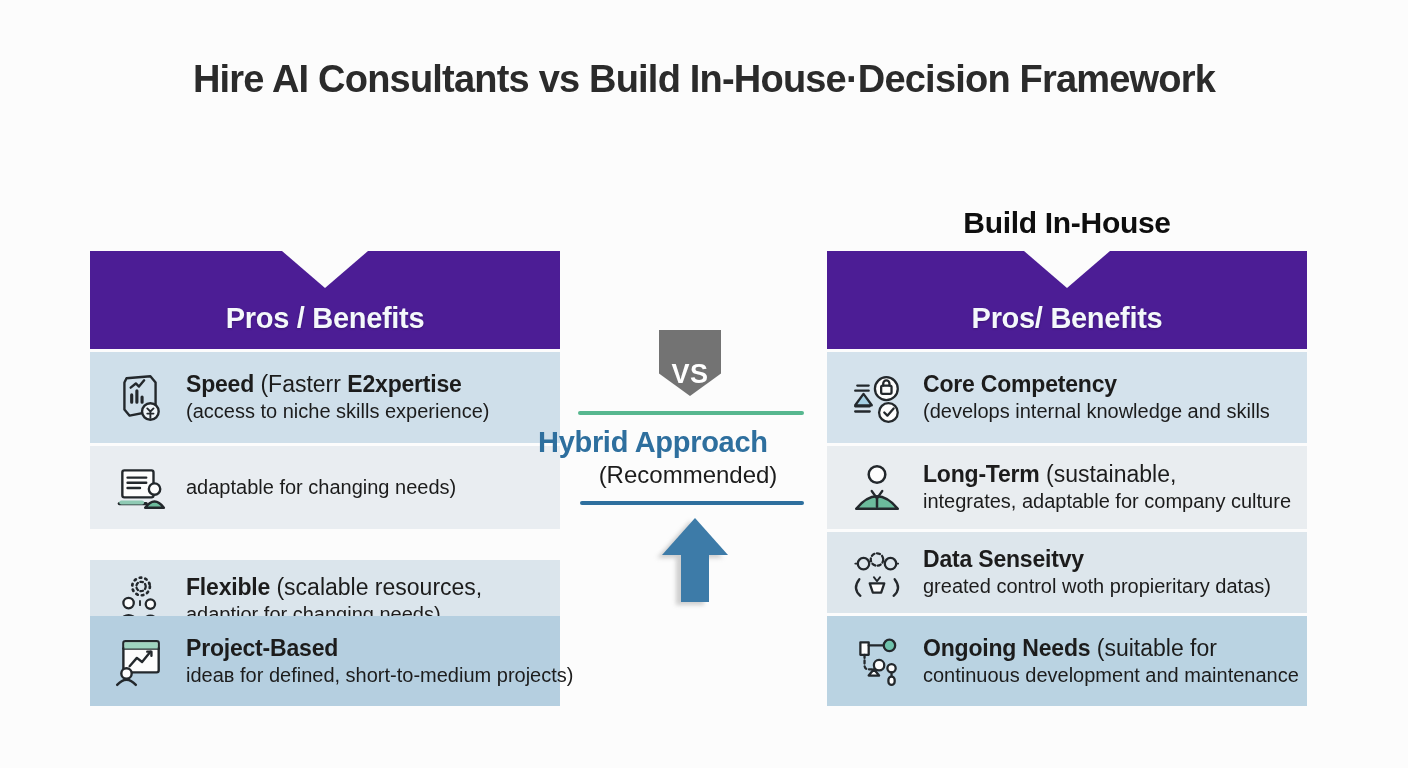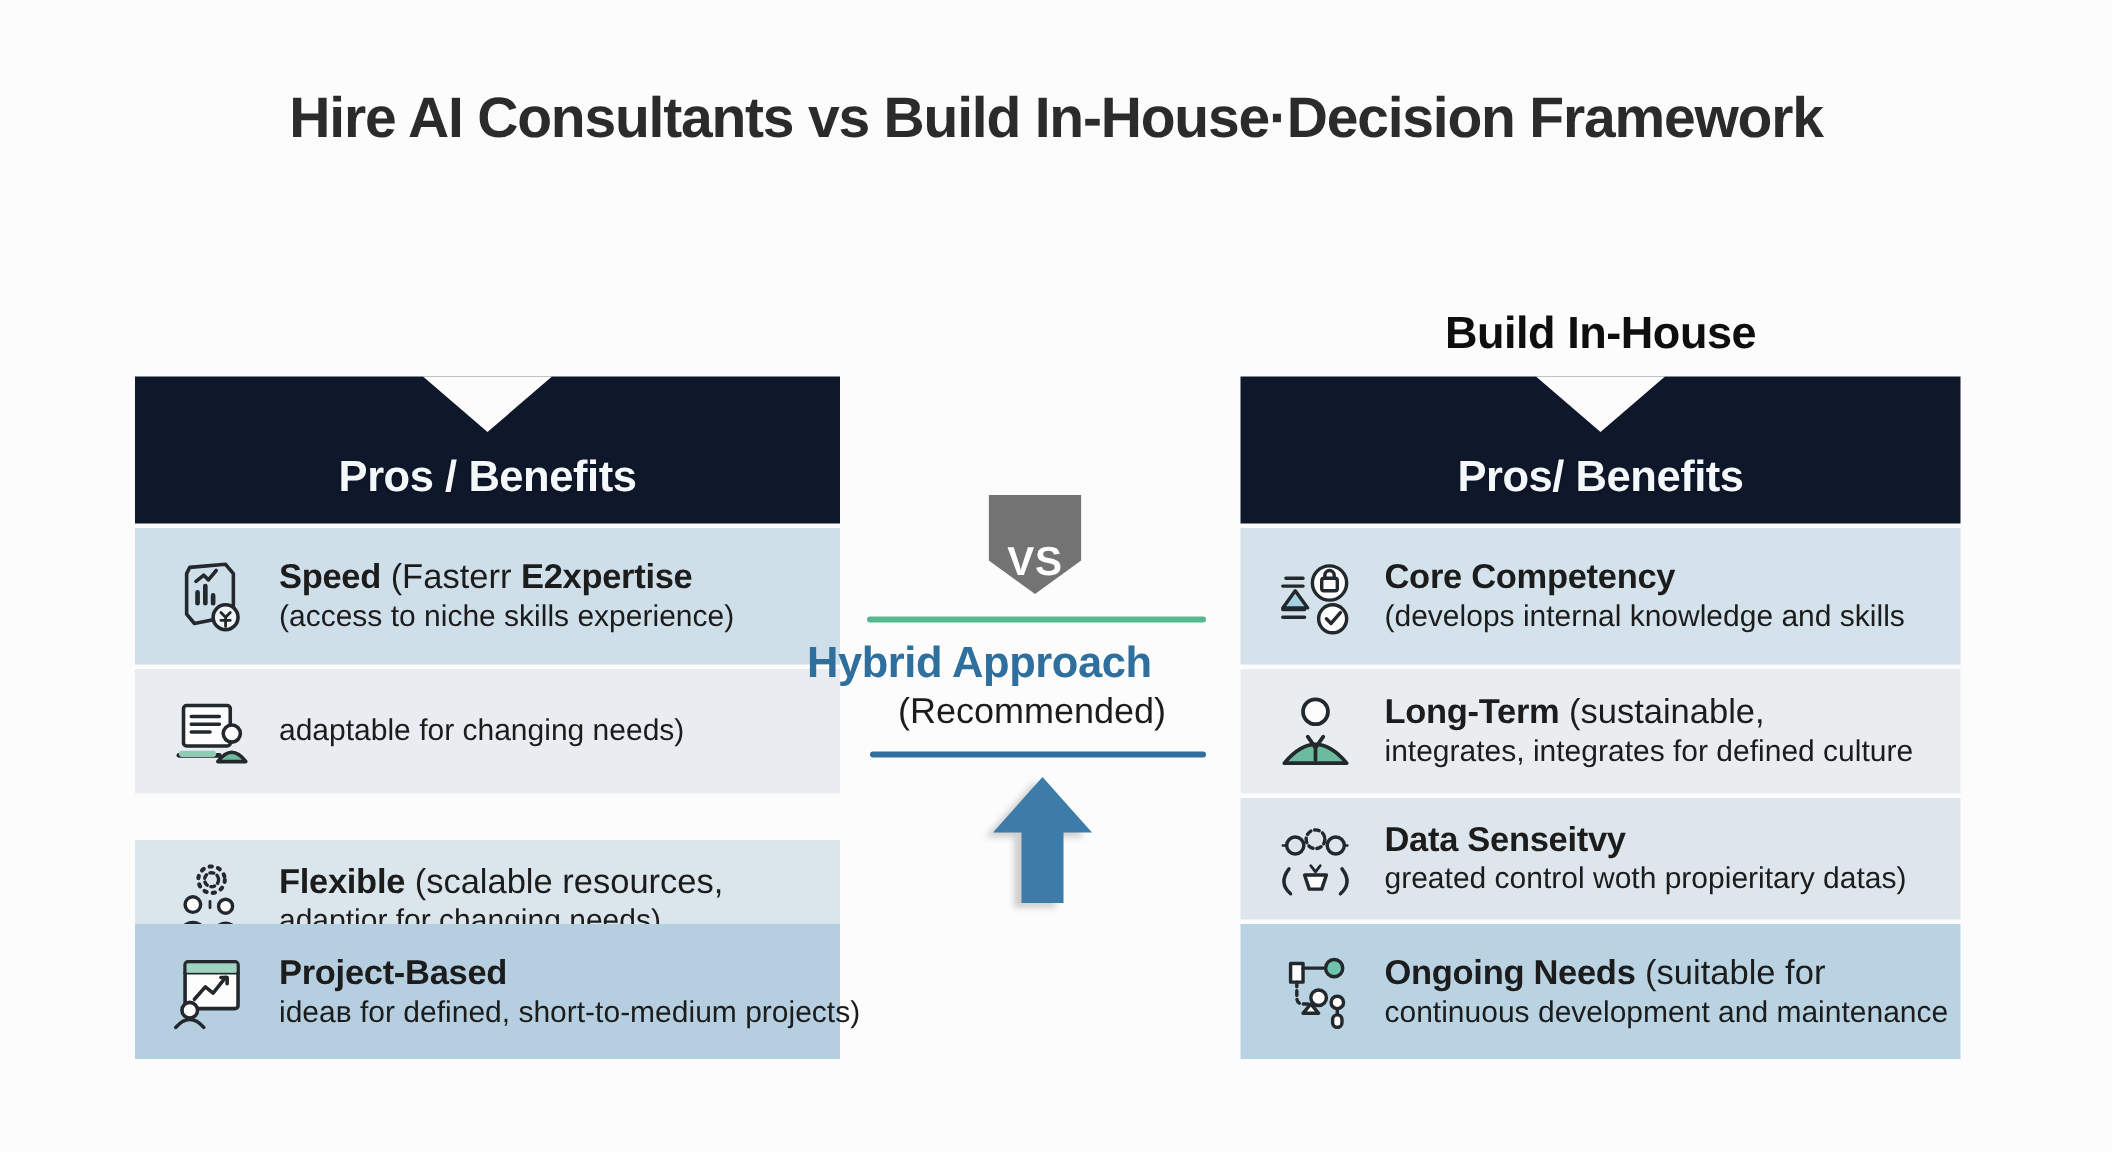--- a/index.html
+++ b/index.html
@@ -12,21 +12,21 @@
     position:absolute;top:58px;left:0;width:100%;text-align:center;
     font-size:38px;font-weight:700;letter-spacing:-0.8px;color:#2b2b2b;white-space:nowrap;
   }
   .col-heading{
     position:absolute;top:206px;text-align:center;
     font-size:30px;font-weight:700;color:#0e0e0e;letter-spacing:-0.3px;
   }
   .col-heading.left{left:90px;width:470px;}
   .col-heading.right{left:827px;width:480px;}
   .header-bar{
-    position:absolute;top:251px;height:98px;background:#0f172a;
+    position:absolute;top:251px;height:98px;background:#4c1d95;
   }
   .header-bar.left{left:90px;width:470px;}
   .header-bar.right{left:827px;width:480px;}
   .notch{
     position:absolute;top:0;left:50%;transform:translateX(-50%);
     width:0;height:0;border-left:43px solid transparent;border-right:43px solid transparent;
     border-top:37px solid #fcfcfc;
   }
   .header-label{
     position:absolute;bottom:14px;left:0;width:100%;text-align:center;
@@ -190,21 +190,21 @@
     <span class="icon">
       <svg class="ic" width="54" height="54" viewBox="0 0 52 52" fill="none" stroke="#23282c" stroke-width="2.4" stroke-linejoin="round" stroke-linecap="round">
         <circle cx="26" cy="13" r="8" fill="#fdfdfd"></circle>
         <path d="M6 46 Q26 22 46 46 Z" fill="#6cbb9c"></path>
         <path d="M21 29 l5 7 5 -7"></path>
         <path d="M26 36 v8"></path>
       </svg>
     </span>
     <div class="rowtext">
       <div class="l1"><b>Long-Term</b><span> (sustainable,</span></div>
-      <div class="l2">integrates, integrates for defined culture</div>
+      <div class="l2">integrates, adaptable for company culture</div>
     </div>
   </div>
 
   <div class="row rightcol" style="top:532px;height:81px;background:#dde6ec;">
     <span class="icon">
       <svg class="ic" width="54" height="54" viewBox="0 0 52 52" fill="none" stroke="#23282c" stroke-width="2.2" stroke-linejoin="round" stroke-linecap="round">
         <circle cx="26" cy="13" r="6" stroke-dasharray="3 2.5"></circle>
         <circle cx="13" cy="17" r="5.5"></circle>
         <circle cx="39" cy="17" r="5.5"></circle>
         <path d="M5 17 h2 M45 17 h2" stroke-width="1.6" stroke-dasharray="1.5 2"></path>

